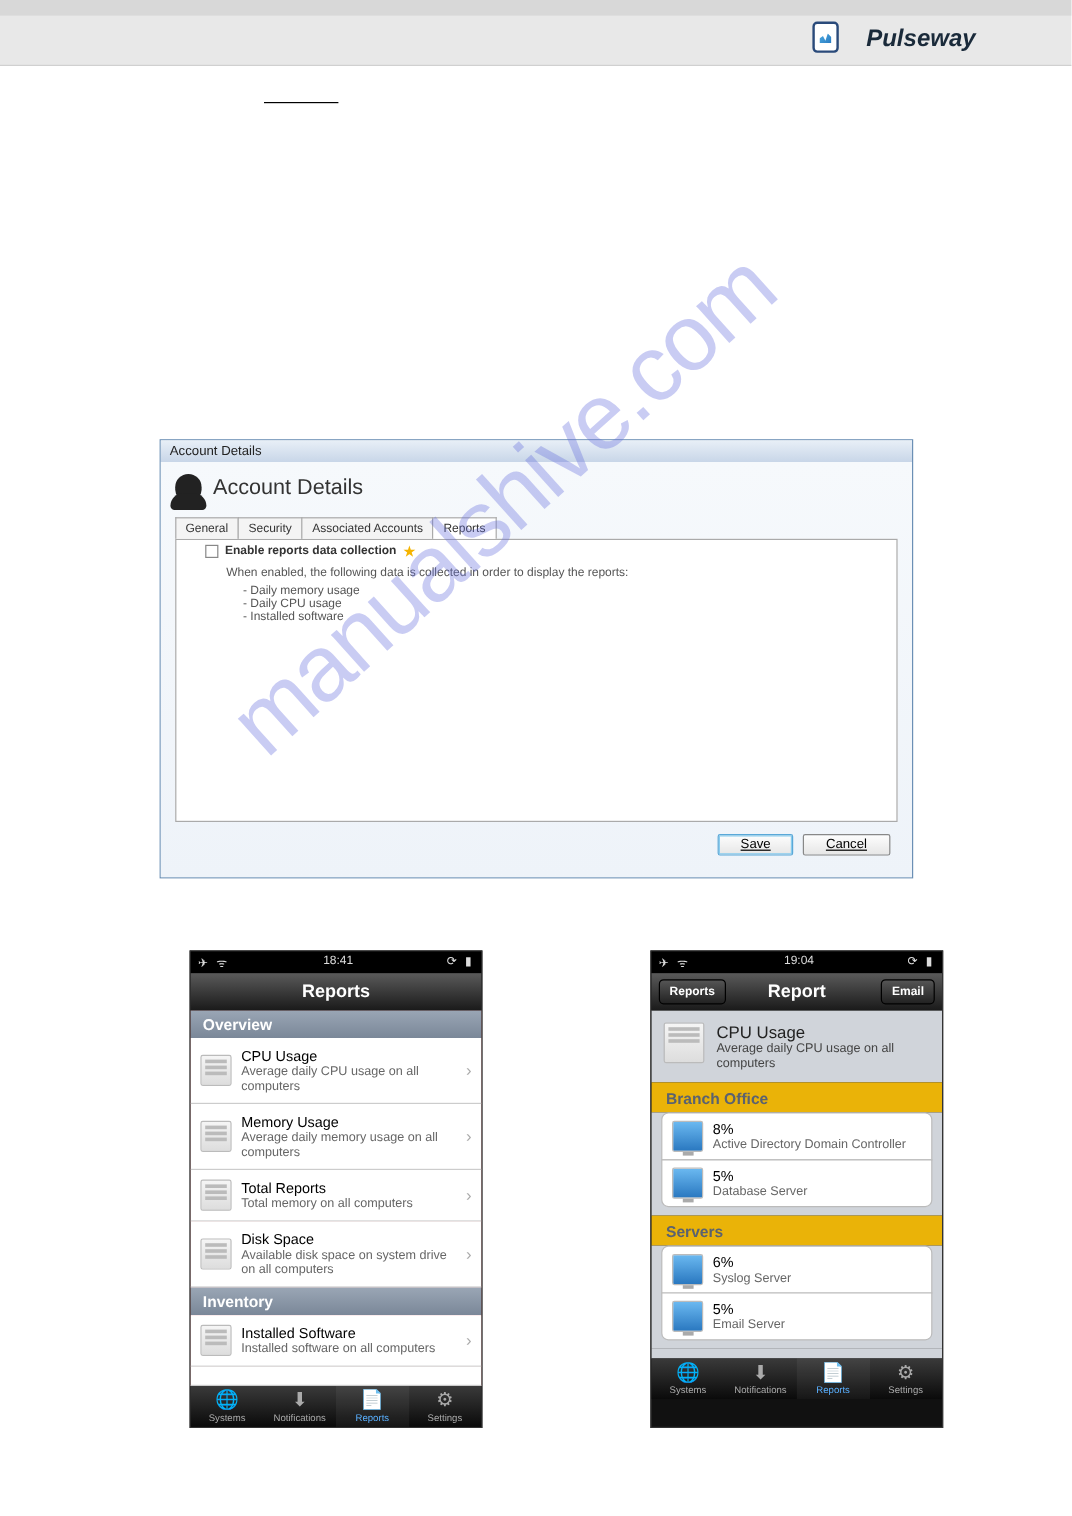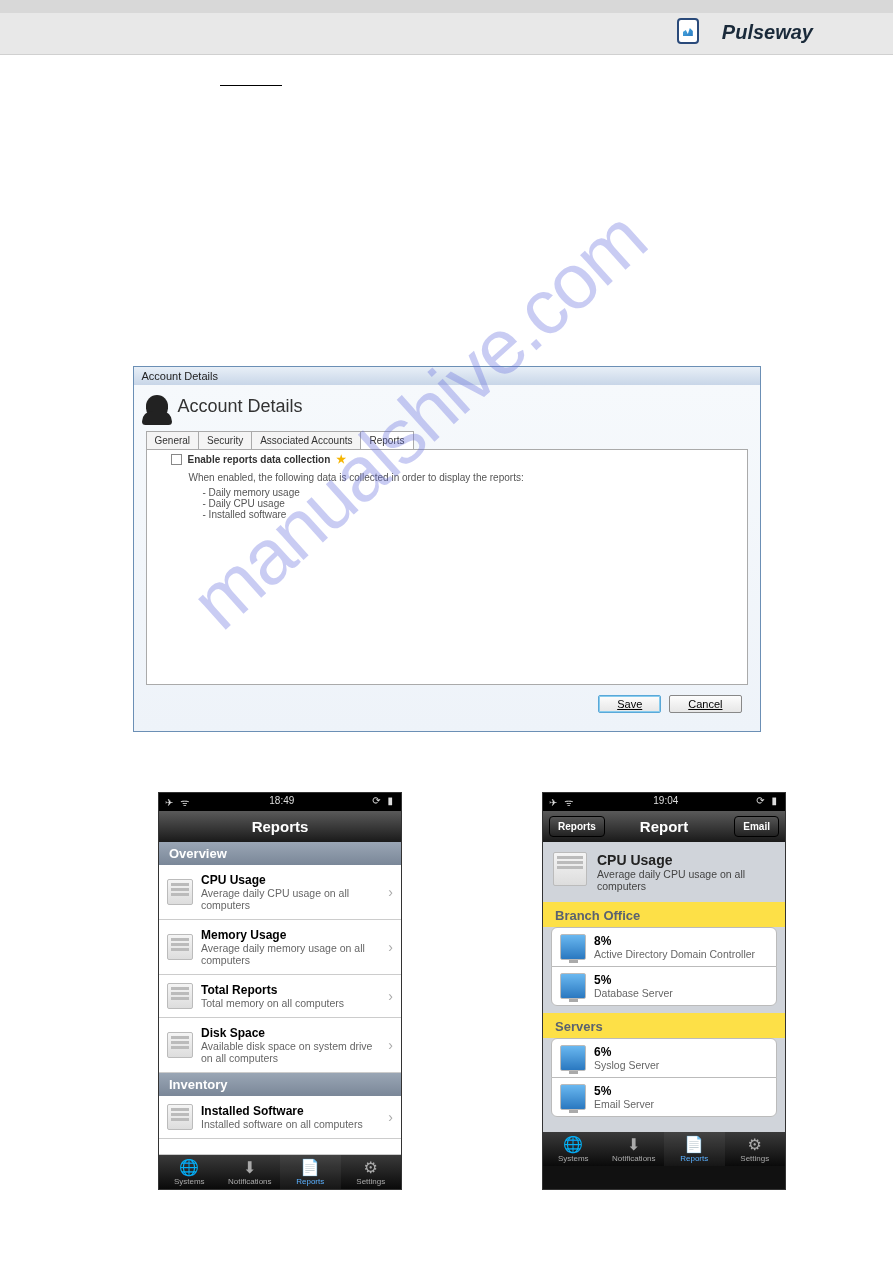--- a/index.html
+++ b/index.html
@@ -48,32 +48,32 @@
   .nav-left { left: 6px; }
   .nav-right { right: 6px; }
   .section-h { background: linear-gradient(#9aa6b5,#7a8798); color: #fff; font-weight: bold; padding: 4px 10px; font-size: 13px; }
   .list { background: #fca5a5; }
   .row { background: #fff; border-bottom: 1px solid #ccc; display: flex; align-items: center; padding: 8px 8px; gap: 8px; cursor: pointer; }
   .row-icon { width: 26px; height: 26px; background: linear-gradient(#f5f5f5,#ddd); border: 1px solid #bbb; border-radius: 2px; flex-shrink: 0; }
   .row-icon.report::before { content:''; display:block; margin:3px; height:3px; background:#bbb; box-shadow: 0 5px 0 #bbb, 0 10px 0 #bbb; }
   .row-icon.monitor { background: linear-gradient(#6ab8f0,#2a78c0); position: relative; }
   .row-icon.monitor::after { content:''; position:absolute; bottom:-4px; left:8px; width:9px; height:3px; background:#aaa; }
   .row-text { flex: 1; }
-  .row-title { font-weight: bold; font-size: 12px; }
+  .row-title { font-weight: normal; font-size: 12px; }
   .row-sub { color: #666; font-size: 10.5px; }
   .chev { color: #aaa; font-size: 14px; }
   .tabbar { background: linear-gradient(#3a3a3a,#0a0a0a); display: flex; }
   .tabbar-item { flex: 1; text-align: center; color: #aaa; font-size: 8px; padding: 4px 0 3px 0; cursor: pointer; }
   .tabbar-item.active { color: #5ab0ff; background: rgba(255,255,255,0.05); }
   .tabbar-ico { font-size: 16px; display: block; line-height: 18px; }
 
   .p2-head { background: #d0d4da; padding: 10px; display: flex; gap: 10px; }
   .p2-head .row-title { font-size: 14px; color:#222; }
   .p2-head .row-sub { color:#444; }
-  .p2-section { background: #fde047; color: #5a6270; font-weight: bold; padding: 6px 12px 4px 12px; font-size: 13px; }
+  .p2-section { background: #eab308; color: #5a6270; font-weight: bold; padding: 6px 12px 4px 12px; font-size: 13px; }
   .p2-group { background: #d0d4da; padding: 0 8px 8px 8px; }
   .p2-row { background: #fff; border: 1px solid #bbb; border-radius: 6px; margin-bottom: -1px; display: flex; align-items: center; padding: 6px 8px; gap: 8px; }
   .p2-row:first-child { border-radius: 6px 6px 0 0; }
   .p2-row:last-child { border-radius: 0 0 6px 6px; }
   .p2-row:only-child { border-radius: 6px; }
   .spacer { background:#d0d4da; height:8px; }
 
   
   .wm { position: absolute; left: 130px; top: 320px; transform: rotate(-42deg); font-size: 78px; color: rgba(100,110,220,0.35); font-weight: 500; pointer-events: none; letter-spacing: -2px; z-index: 50; white-space: nowrap; }
 
@@ -125,21 +125,21 @@
         <div class="btn">Cancel</div>
       </div>
     </div>
   </div>
 
   <div class="phones">
 
     <div class="phone">
       <div class="status">
         <span class="status-icons">✈ ᯤ</span>
-        <span>18:49</span>
+        <span>18:41</span>
         <span class="status-icons">⟳ ▮</span>
       </div>
       <div class="nav">
         <span>Reports</span>
       </div>
       <div class="list">
         <div class="section-h">Overview</div>
         <div class="row">
           <div class="row-icon report"></div>
           <div class="row-text">

